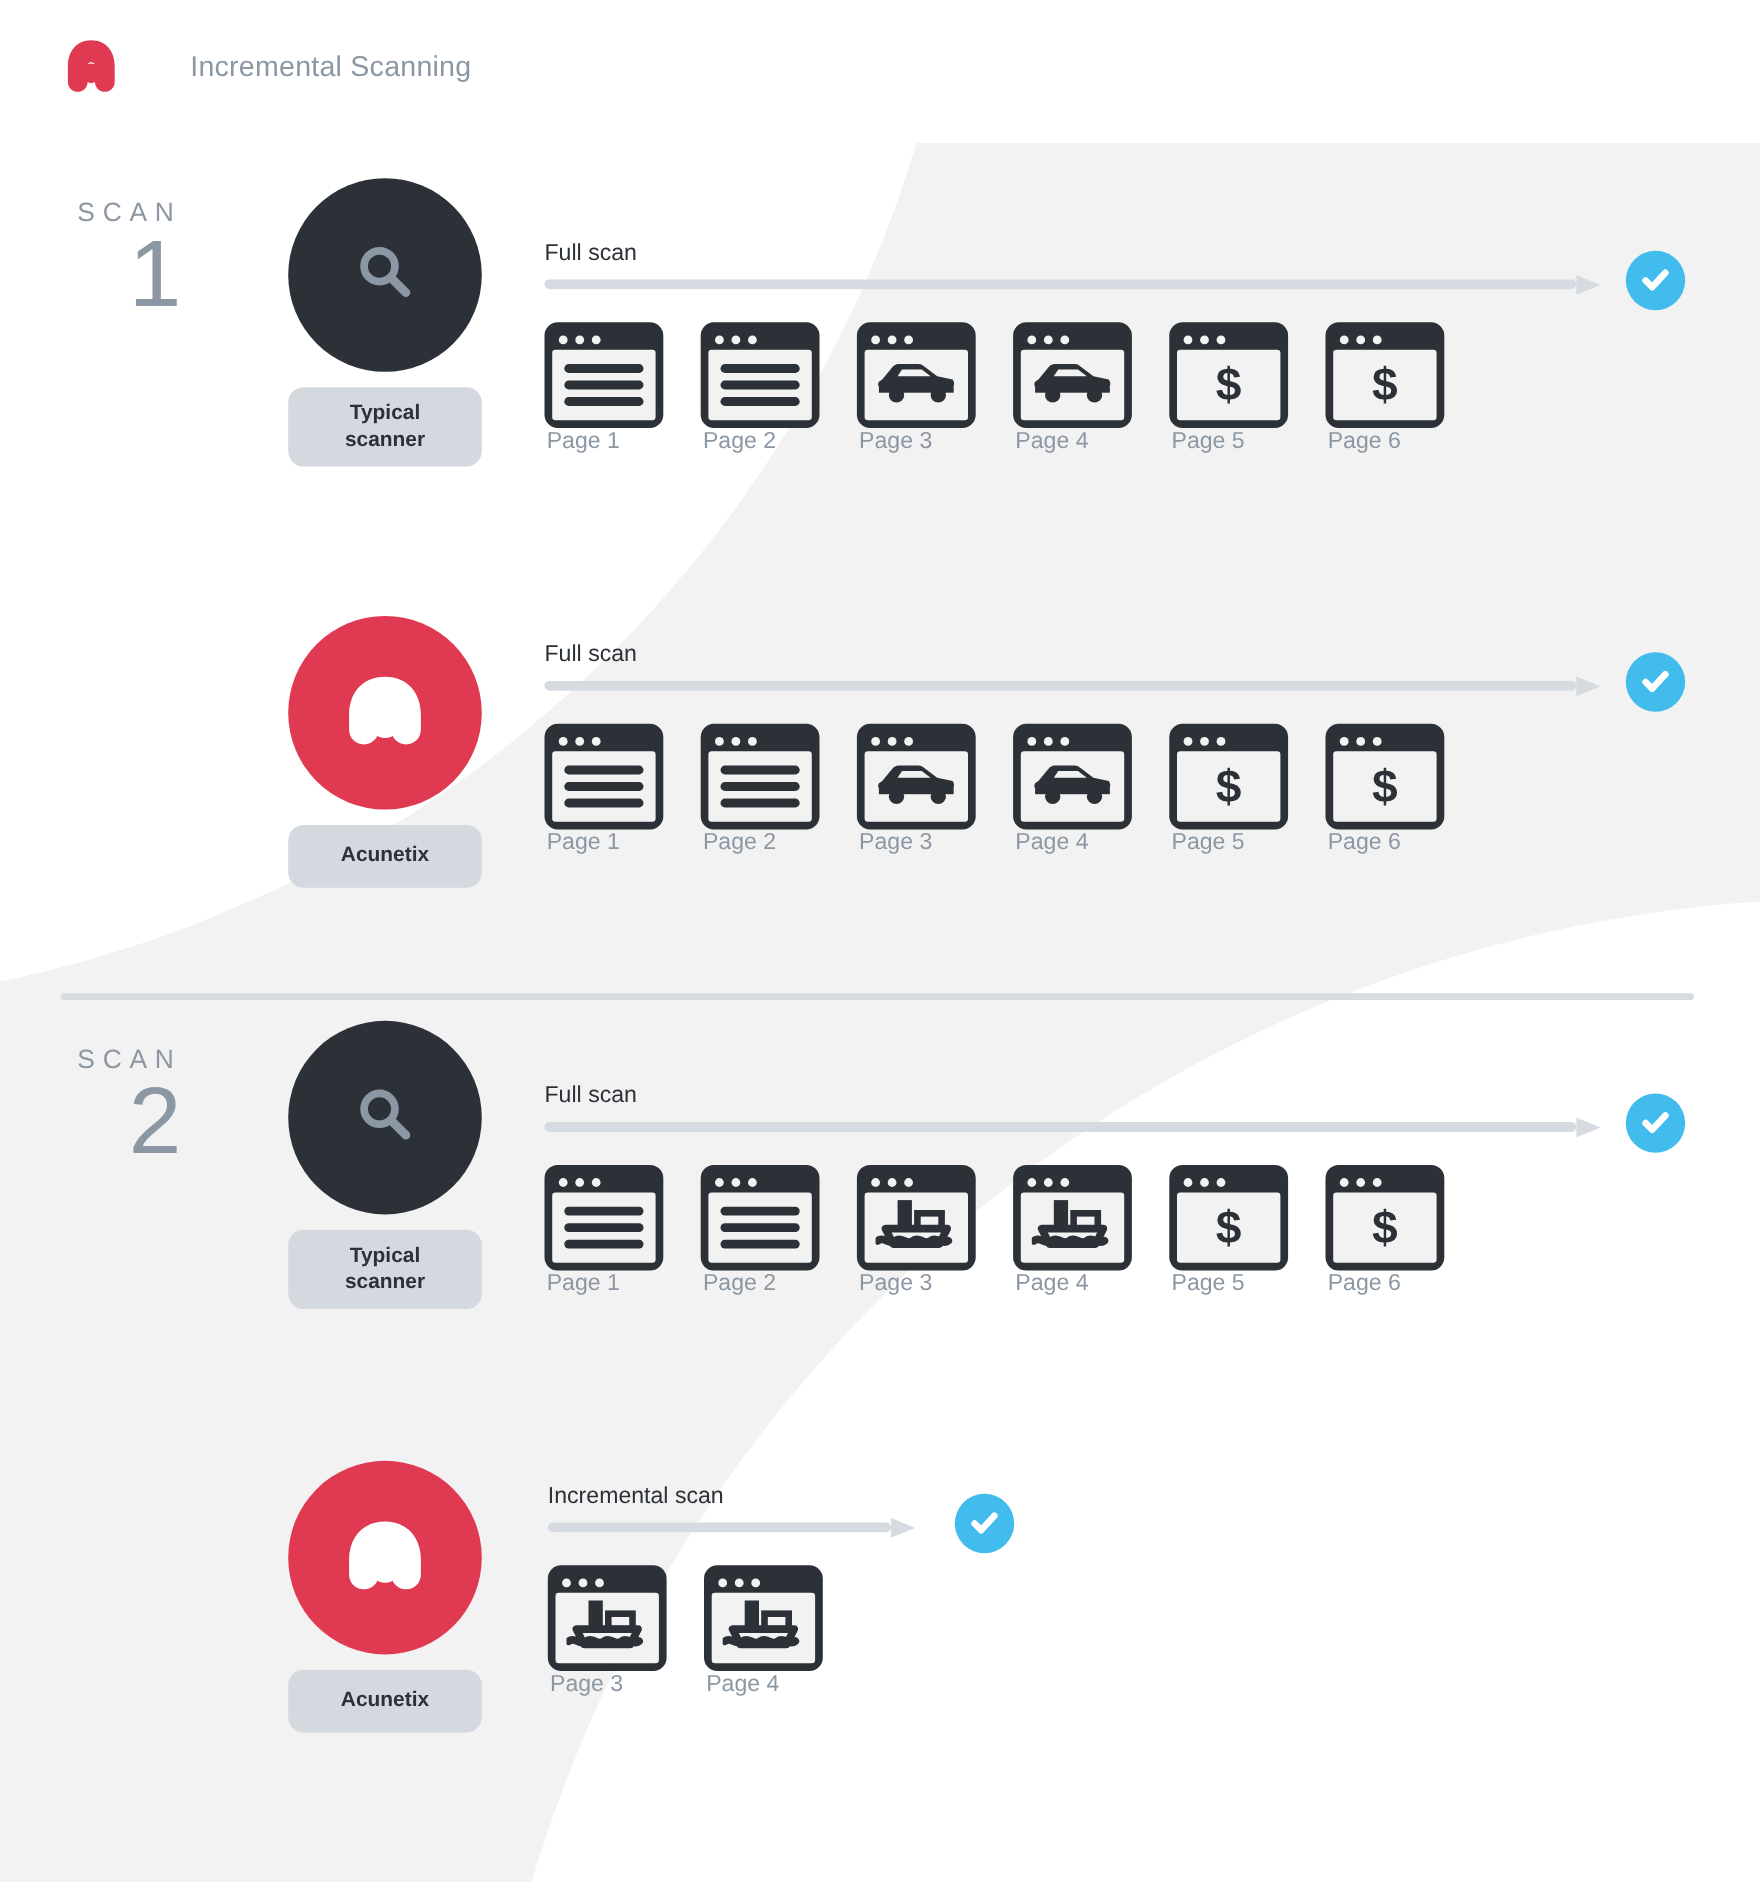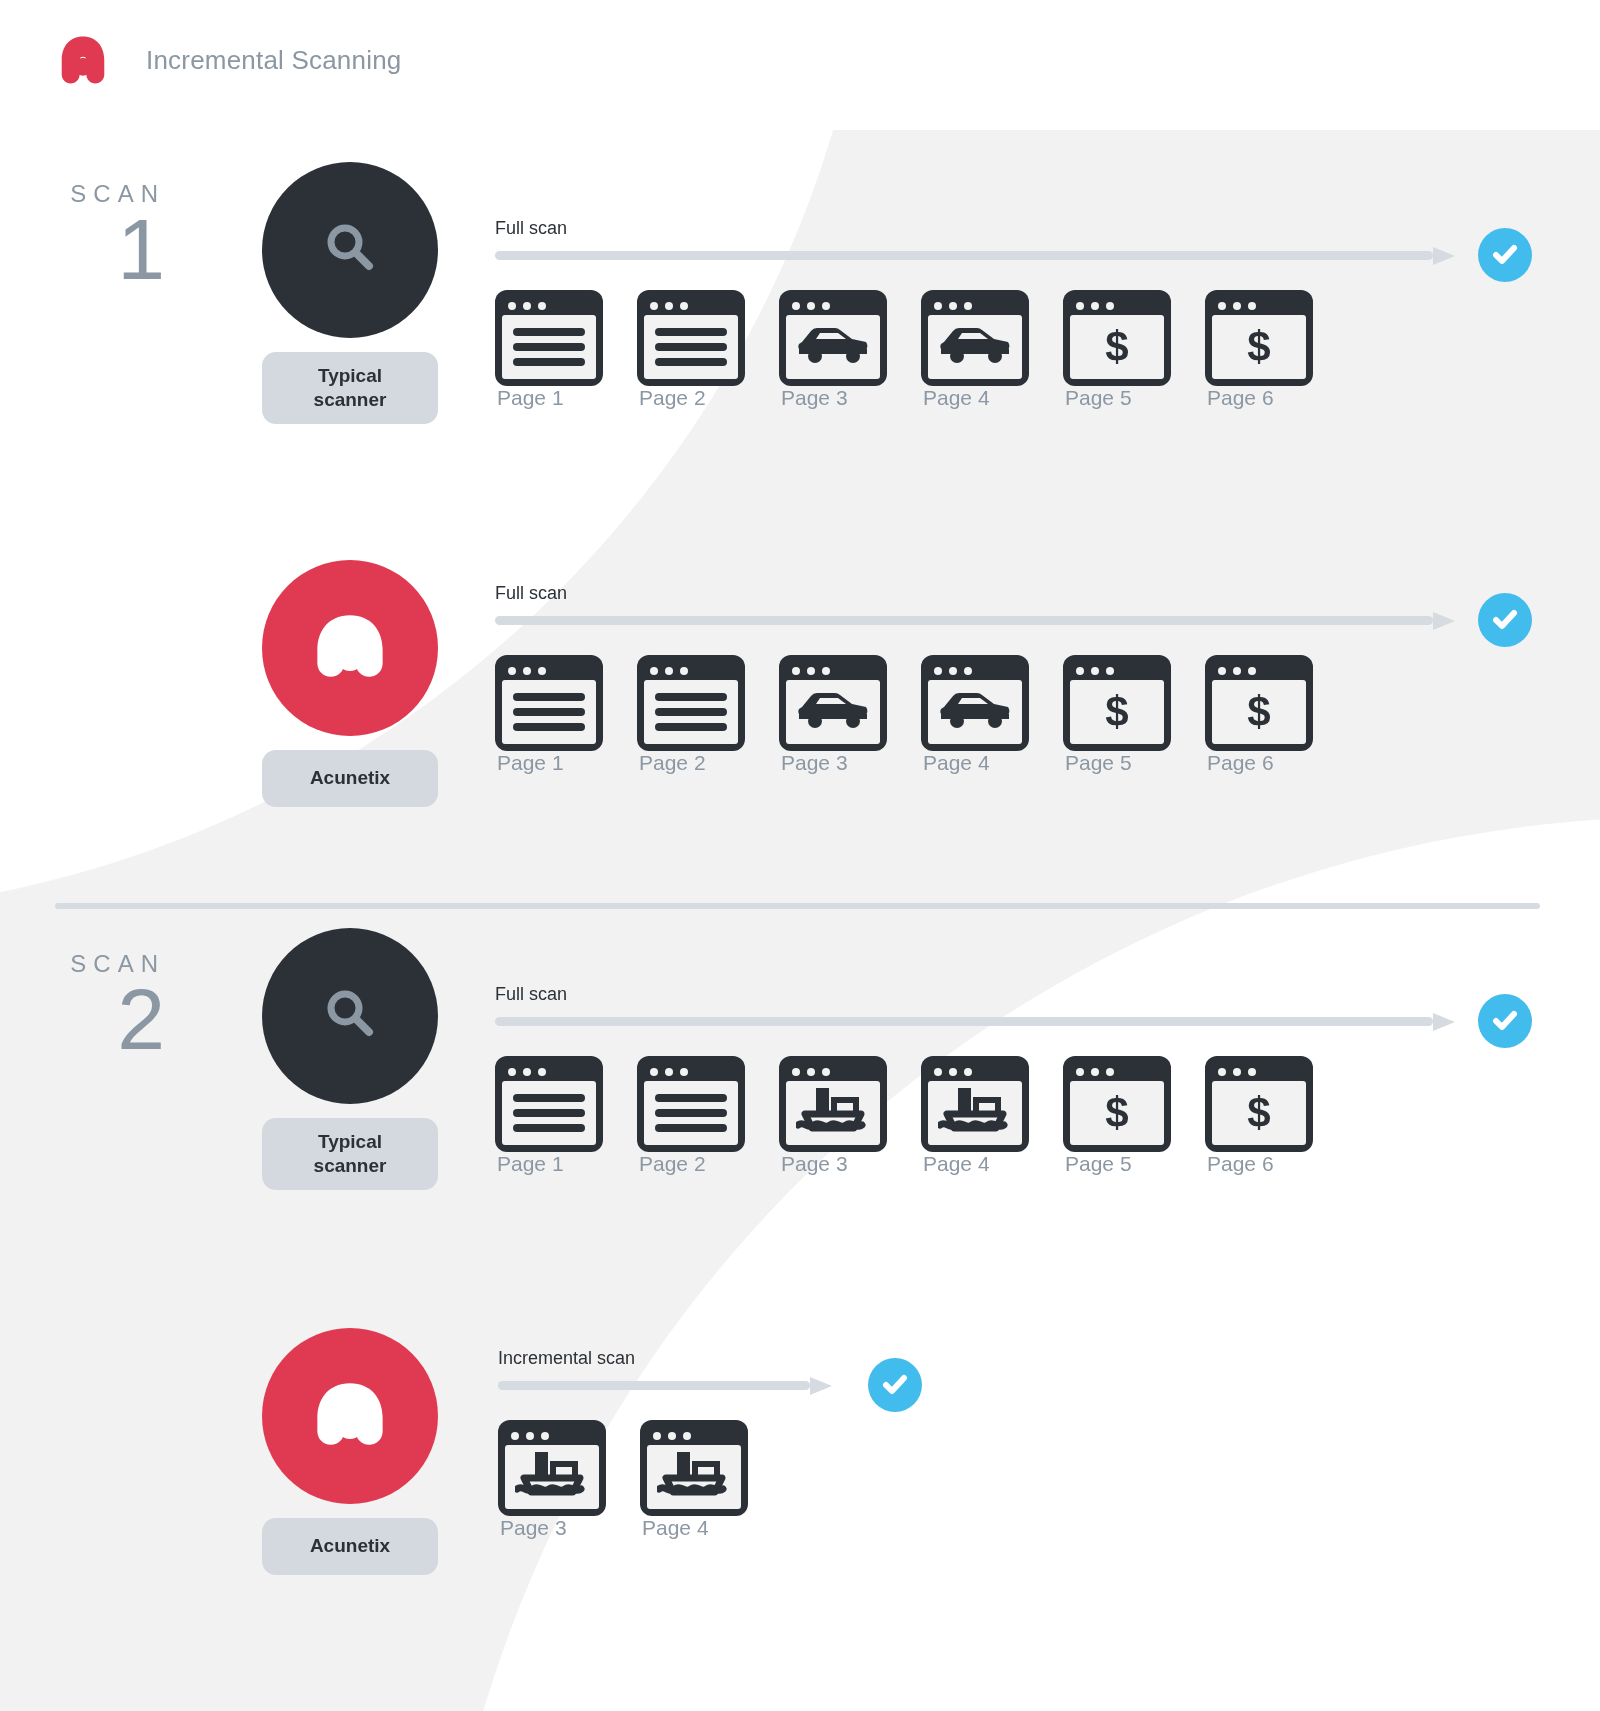--- a/index.html
+++ b/index.html
@@ -39,21 +39,21 @@
     background: #ffffff;
     border-radius: 1250px 0 0 0;
     transform: rotate(-2deg);
     pointer-events: none;
   }
 
   
   .header {
     position: absolute;
     left: 55px; top: 32px;
-    display: flex; align-items: center; gap: 35px;
+    display: flex; align-items: center; gap: 62px;
     z-index: 5;
   }
   .logo-mark { width: 56px; height: 56px; display: block; }
   .header-title {
     font-size: 26px;
     color: #8b97a3;
     letter-spacing: .2px;
     white-space: nowrap;
   }
 
@@ -97,21 +97,21 @@
     font-weight: bold;
     line-height: 1.25;
     text-align: center;
     padding: 12px 4px;
   }
   .badge.one-line { padding: 16px 6px 17px; }
 
   
   .scan-row { position: absolute; z-index: 5; }
   .arrow-caption {
-    font-size: 18px;
+    font-size: 21px;
     color: #2b3137;
     margin-bottom: 8px;
   }
   .arrow { position: relative; height: 17px; }
   .arrow-line {
     position: absolute; left: 0; top: 4px;
     height: 9px; background: #d5dbe0;
     border-radius: 5px;
   }
   .arrow-head {

